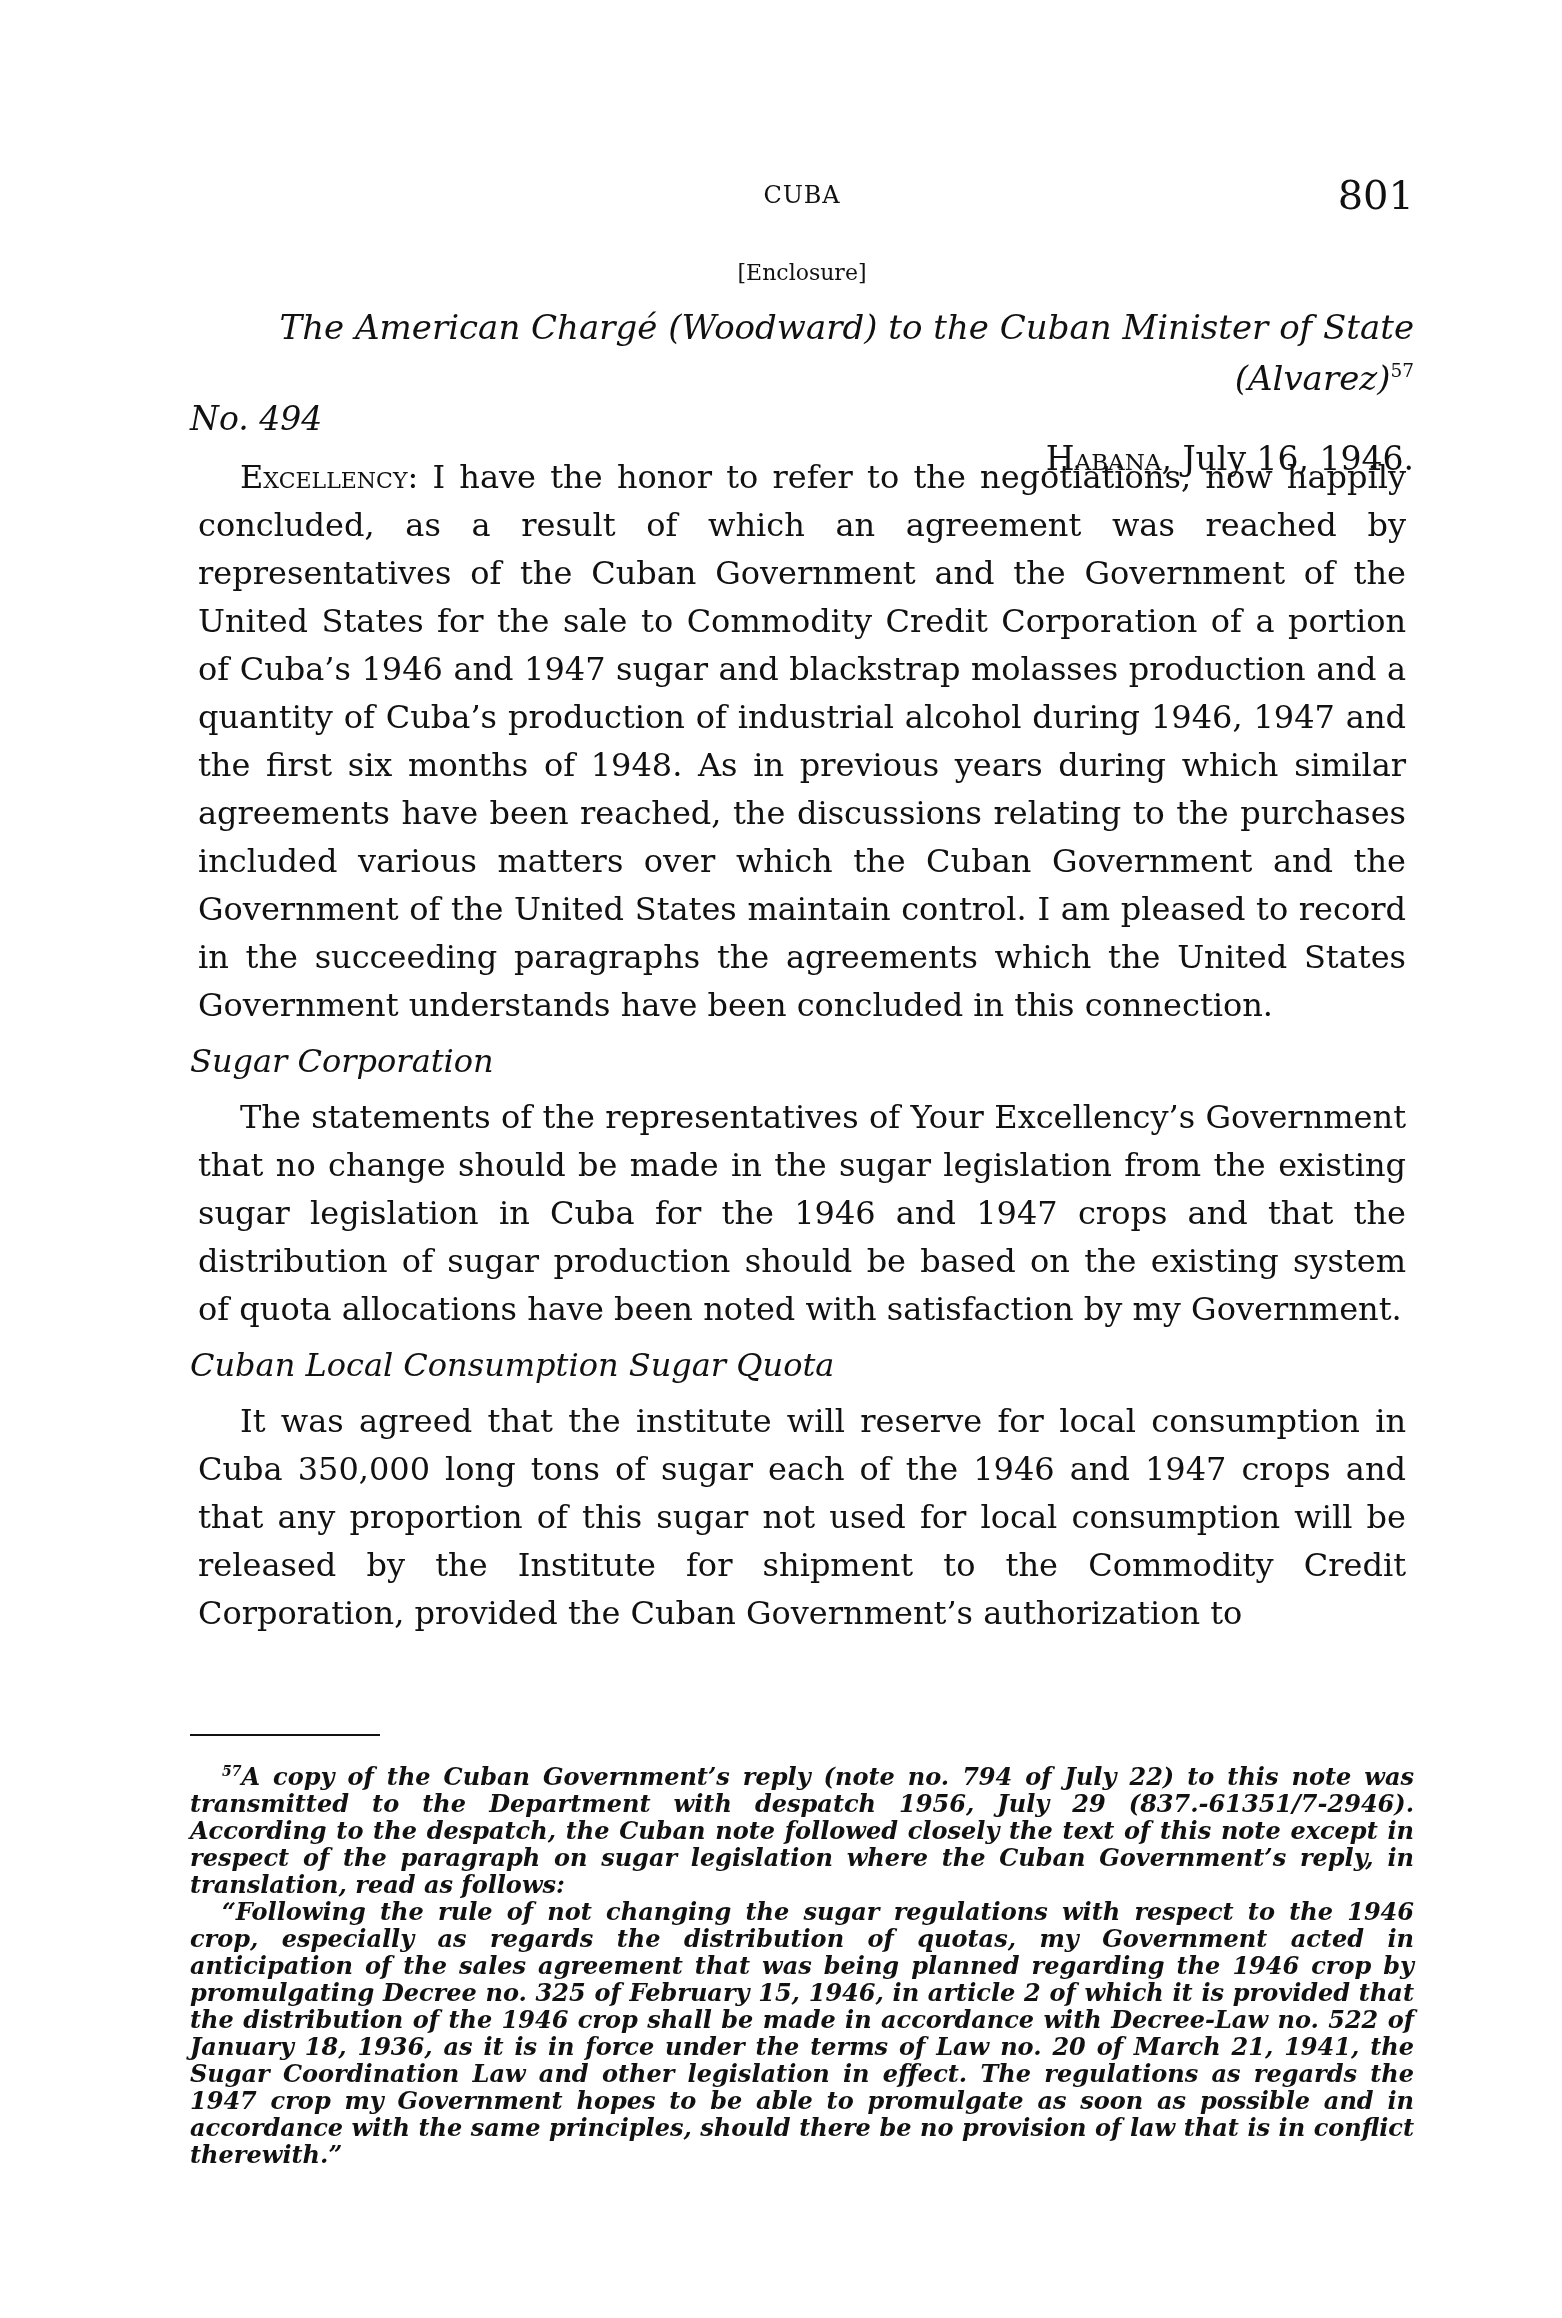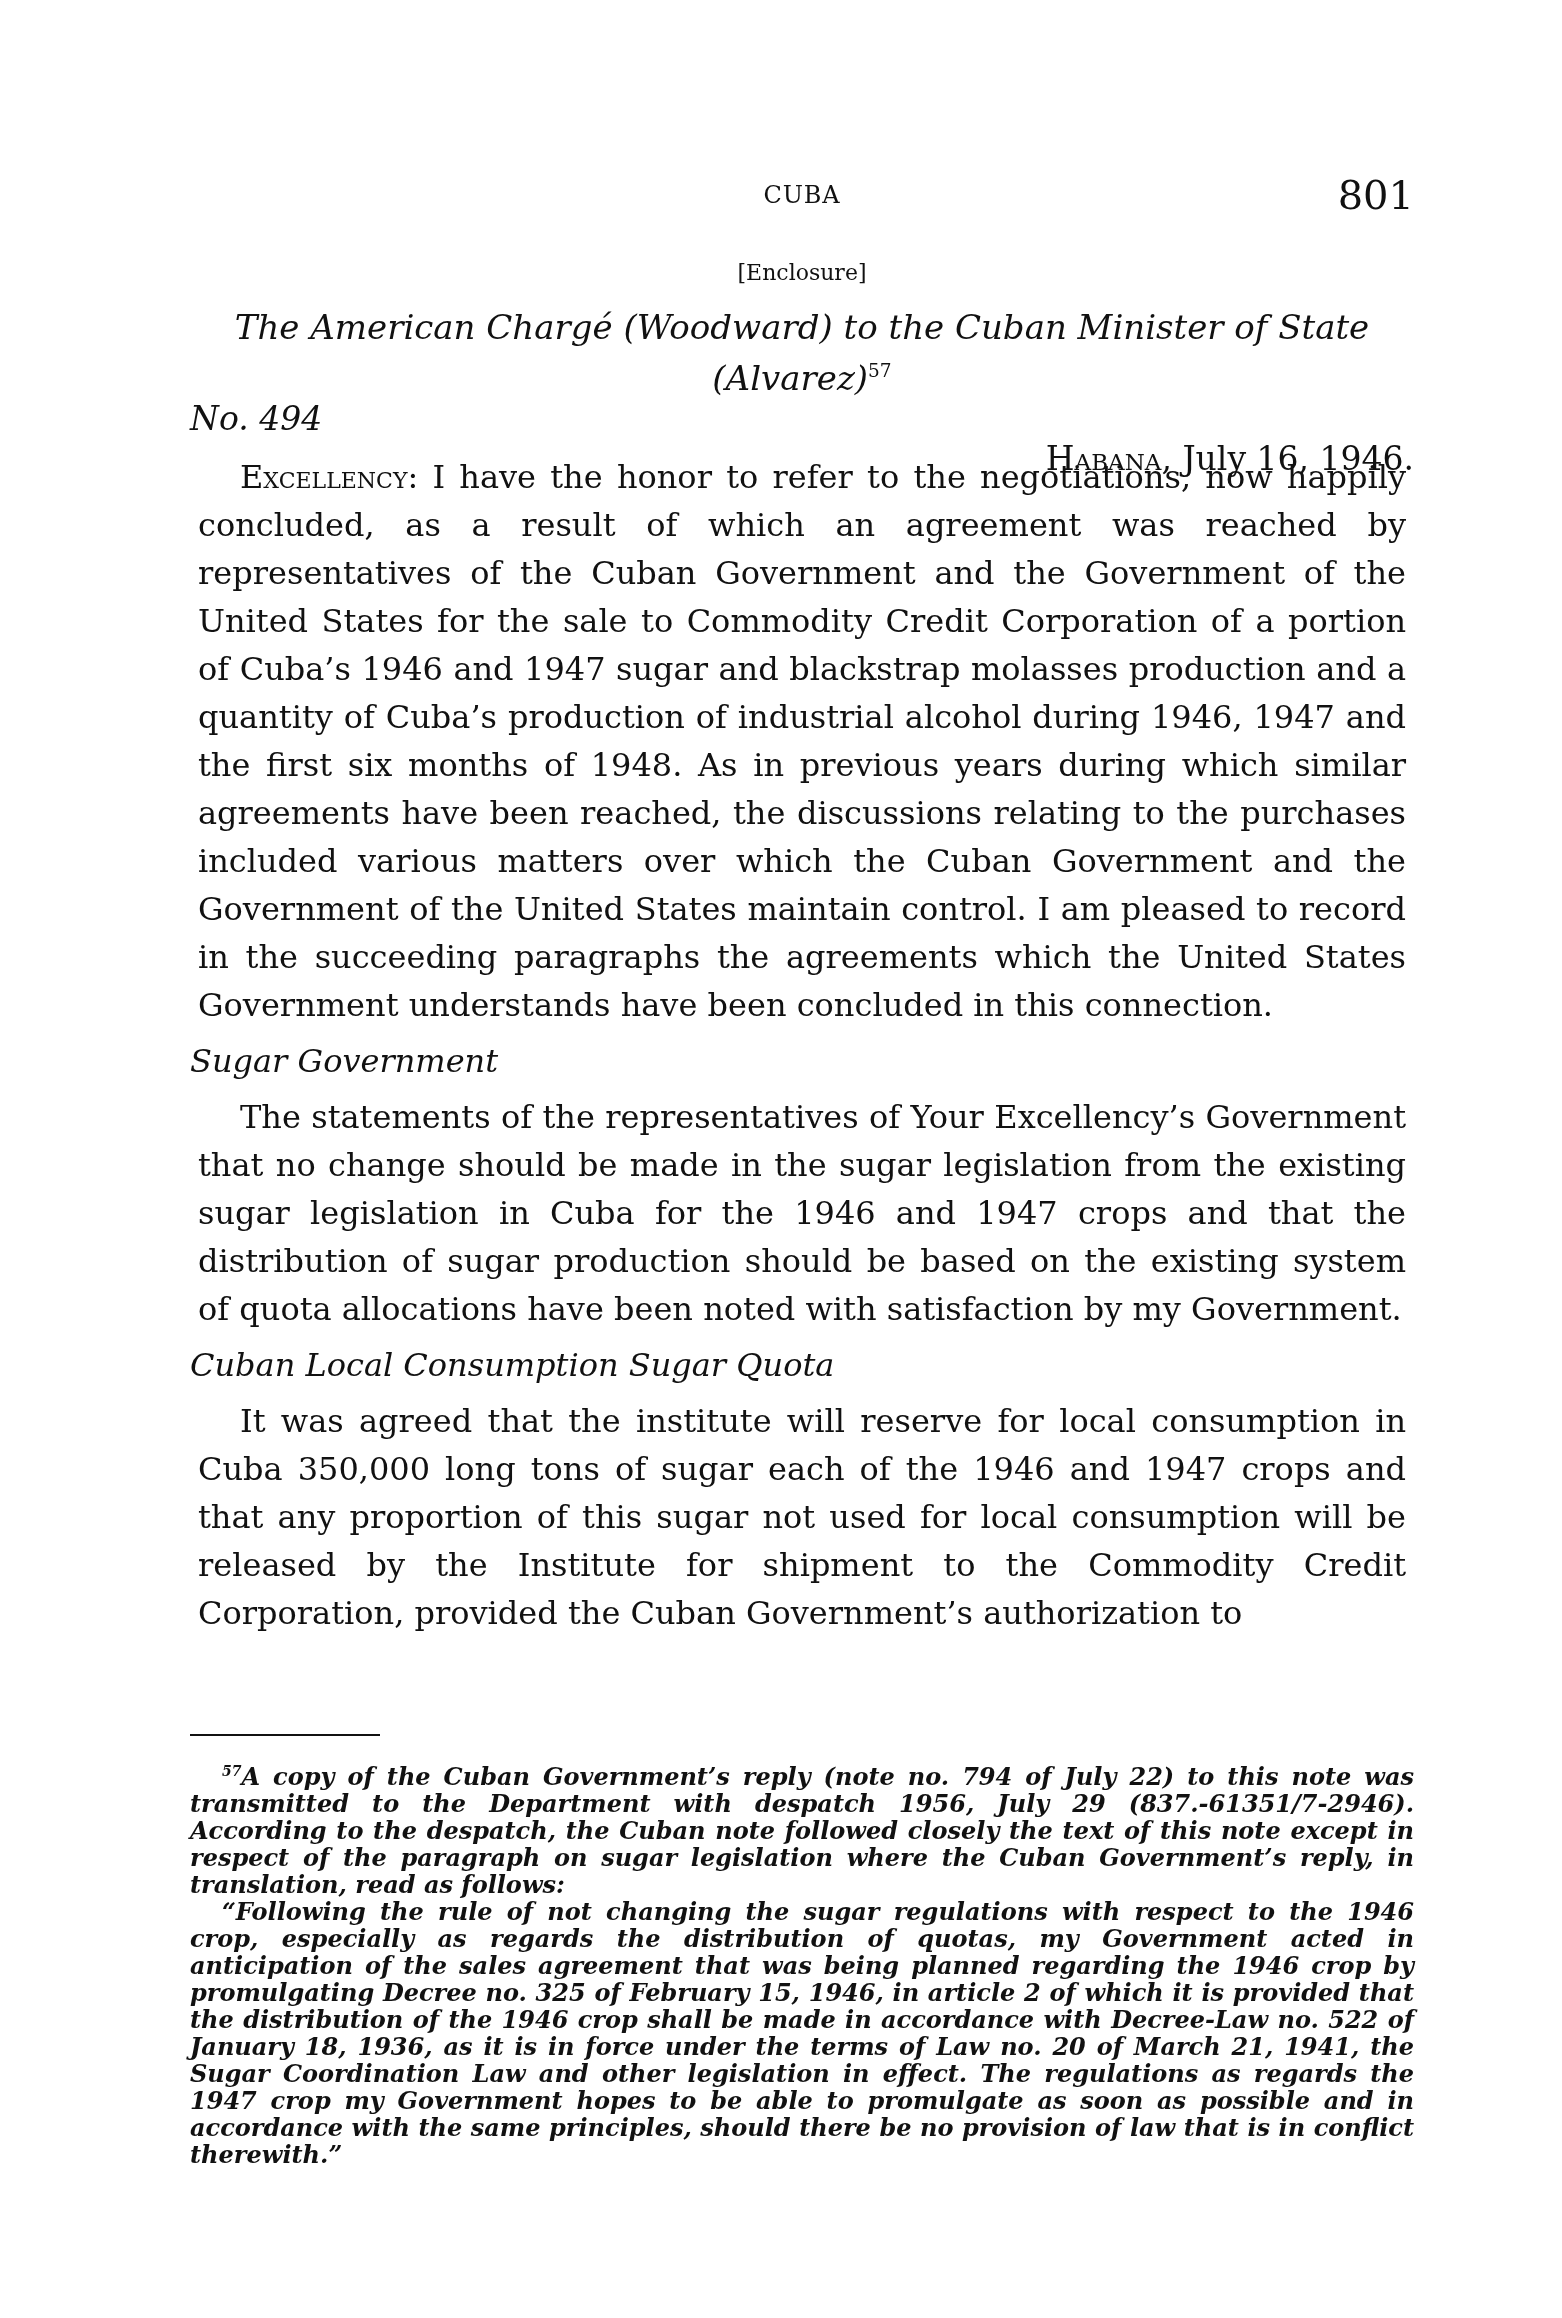--- a/index.html
+++ b/index.html
@@ -2,21 +2,21 @@
 <html style="font-size:7.4px"><head>
 <meta charset="utf-8">
 <style>
   html, body { margin: 0; padding: 0; background: #ffffff; }
   body { width: 1562px; height: 2516px; position: relative; overflow: hidden; color: #111; font-family: "DejaVu Serif", "Liberation Serif", serif; }
   .page { position: absolute; left: 190px; top: 0; width: 1224px; }
   .running-head { position: absolute; top: 172px; left: 0; width: 1224px; height: 46px; }
   .running-title { position: absolute; left: 0; width: 1224px; text-align: center; top: 9.3px; font-size: 24px; letter-spacing: 0.9px; }
   .page-number { position: absolute; right: 0; top: 0; font-size: 40px; }
   .enclosure { position: absolute; top: 260px; left: 0; width: 1224px; text-align: center; font-size: 22px; }
-  .doc-title { position: absolute; top: 306px; left: 0; width: 1224px; text-align: center; font-style: italic; font-size: 34px; line-height: 43px; }
+  .doc-title { position: absolute; top: 306px; left: 0; width: 1224px; text-align: right; font-style: italic; font-size: 34px; line-height: 43px; }
   .doc-title sup { font-size: 18.5px; font-style: normal; vertical-align: 13px; }
   .dateline { position: absolute; top: 399px; left: 0; width: 1224px; font-size: 33px; }
   .dateline .no { position: absolute; left: 0; font-style: italic; }
   .dateline .place { position: absolute; right: 0; margin-top: 40px; }
   .sc { font-variant: small-caps; }
   .body { position: absolute; top: 445px; left: 0; width: 1224px; font-size: 32px; line-height: 48px; text-align: justify; }
   .body p { margin: 8px; text-indent: 42px; }
   .body h3 { margin: 0; font-weight: normal; font-style: italic; font-size: 32px; line-height: 48px; }
   .rule { position: absolute; top: 1734px; left: 0; width: 190px; border-top: 2.8px solid #111; }
   .footnote { position: absolute; top: 1758px; left: 0; width: 1224px; font-size: 24px; line-height: 27px; text-align: justify; font-weight: bold; font-style: italic; }
@@ -40,21 +40,21 @@
     <div><span>(Alvarez)</span><sup>57</sup></div>
   </div>
 
   <div class="dateline">
     <span class="no">No. 494</span>
     <span class="place"><span class="sc">Habana,</span> <span>July 16, 1946.</span></span>
   </div>
 
   <div class="body">
     <p><span class="sc">Excellency:</span> <span>I have the honor to refer to the negotiations, now happily concluded, as a result of which an agreement was reached by representatives of the Cuban Government and the Government of the United States for the sale to Commodity Credit Corporation of a portion of Cuba’s 1946 and 1947 sugar and blackstrap molasses production and a quantity of Cuba’s production of industrial alcohol during 1946, 1947 and the first six months of 1948. As in previous years during which similar agreements have been reached, the discussions relating to the purchases included various matters over which the Cuban Government and the Government of the United States maintain control. I am pleased to record in the succeeding paragraphs the agreements which the United States Government understands have been concluded in this connection.</span></p>
-    <h3>Sugar Government</h3>
+    <h3>Sugar Corporation</h3>
     <p>The statements of the representatives of Your Excellency’s Government that no change should be made in the sugar legislation from the existing sugar legislation in Cuba for the 1946 and 1947 crops and that the distribution of sugar production should be based on the existing system of quota allocations have been noted with satisfaction by my Government.</p>
     <h3>Cuban Local Consumption Sugar Quota</h3>
     <p>It was agreed that the institute will reserve for local consumption in Cuba 350,000 long tons of sugar each of the 1946 and 1947 crops and that any proportion of this sugar not used for local consumption will be released by the Institute for shipment to the Commodity Credit Corporation, provided the Cuban Government’s authorization to</p>
   </div>
 
   <div class="rule"></div>
 
   <div class="footnote">
     <p><sup>57</sup><span>A copy of the Cuban Government’s reply (note no. 794 of July 22) to this note was transmitted to the Department with despatch 1956, July 29 (837.-61351/7-2946). According to the despatch, the Cuban note followed closely the text of this note except in respect of the paragraph on sugar legislation where the Cuban Government’s reply, in translation, read as follows:</span></p>
     <p>“Following the rule of not changing the sugar regulations with respect to the 1946 crop, especially as regards the distribution of quotas, my Government acted in anticipation of the sales agreement that was being planned regarding the 1946 crop by promulgating Decree no. 325 of February 15, 1946, in article 2 of which it is provided that the distribution of the 1946 crop shall be made in accordance with Decree-Law no. 522 of January 18, 1936, as it is in force under the terms of Law no. 20 of March 21, 1941, the Sugar Coordination Law and other legislation in effect. The regulations as regards the 1947 crop my Government hopes to be able to promulgate as soon as possible and in accordance with the same principles, should there be no provision of law that is in conflict therewith.”</p>

